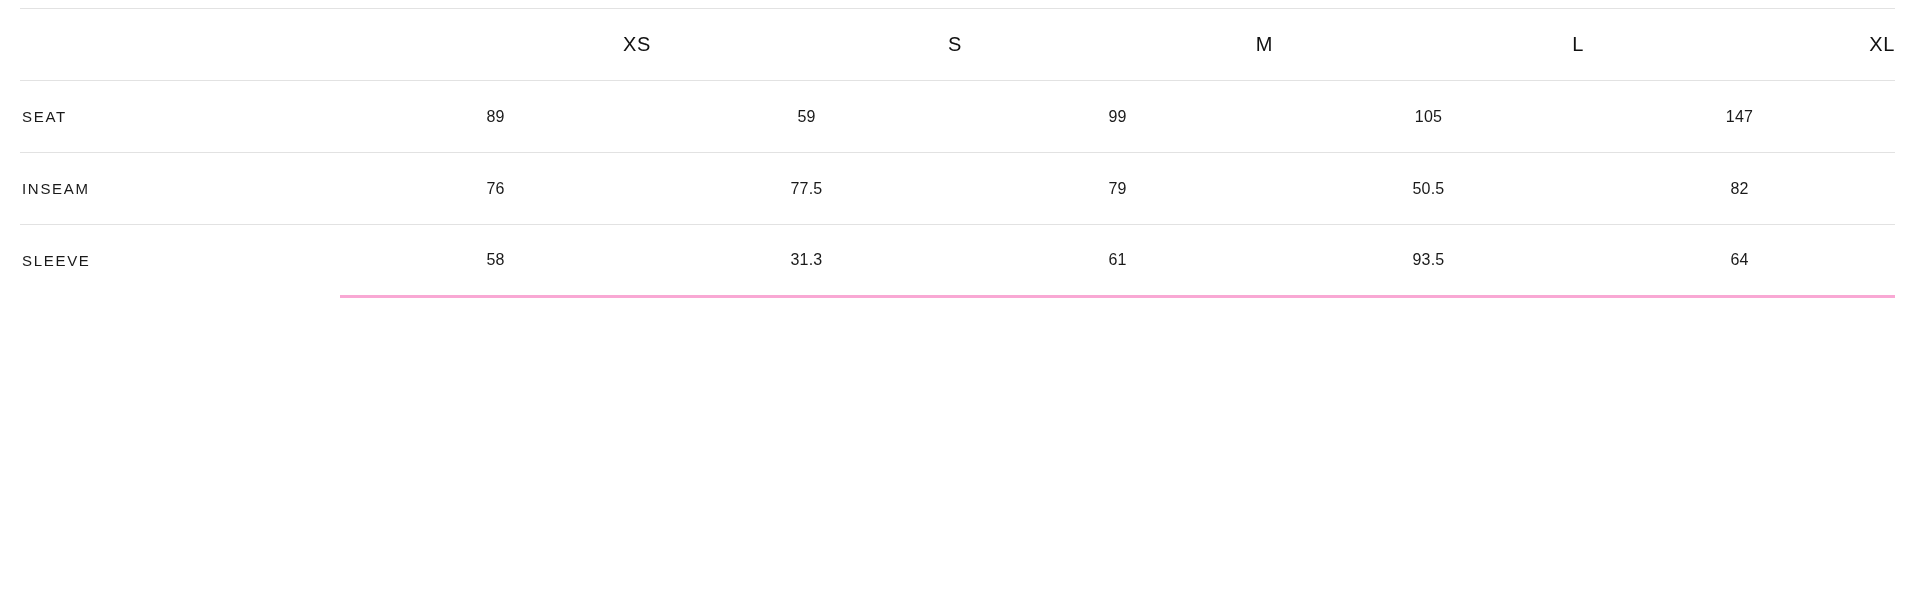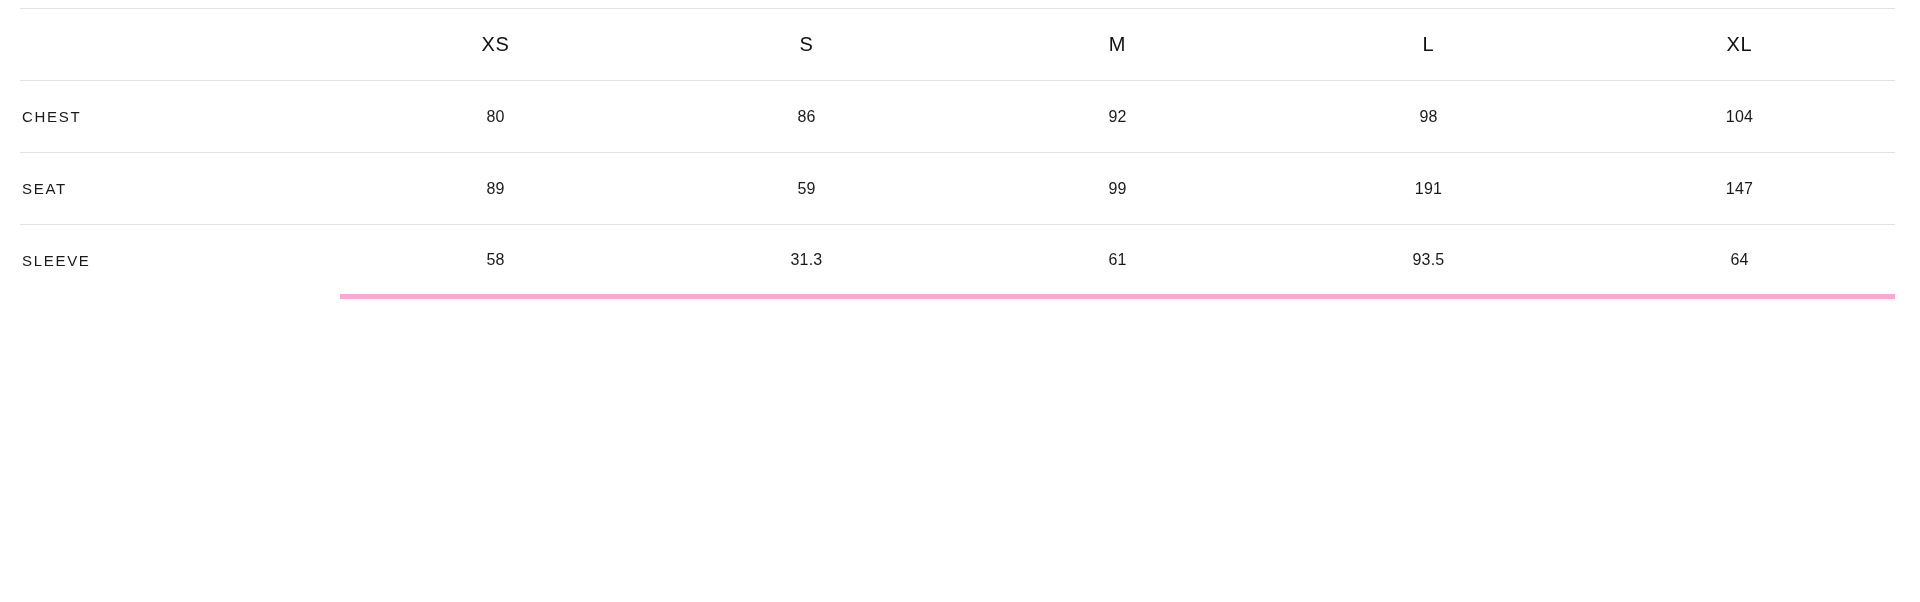--- a/index.html
+++ b/index.html
@@ -35,31 +35,31 @@
   table.size-table th,
   table.size-table td {
     border-top: 1px solid #e2e2e2;
     padding: 0;
     height: 72px;
     vertical-align: middle;
     font-weight: 400;
   }
 
   table.size-table tbody tr:last-child td {
-    border-bottom: 5px solid #f9a8d4;
+    border-bottom: 3px solid #f9a8d4;
   }
 
   
   thead th {
     height: 99px;
     font-size: 20px;
     font-weight: 700;
     letter-spacing: 0.7px;
     color: #111111;
-    text-align: center;
+    text-align: right;
   }
   thead th.hdr-blank {
     text-align: left;
   }
 
   
   tbody th.row-label {
     text-align: left;
     font-size: 15px;
     letter-spacing: 1.7px;
@@ -94,34 +94,34 @@
         <th class="hdr-blank"></th>
         <th>XS</th>
         <th>S</th>
         <th>M</th>
         <th>L</th>
         <th>XL</th>
       </tr>
     </thead>
     <tbody>
       <tr>
-        <th class="row-label">CHEST</th>
-        <td class="val">80</td>
-        <td class="val">86</td>
-        <td class="val">92</td>
-        <td class="val">98</td>
-        <td class="val">104</td>
-      </tr>
-      <tr>
         <th class="row-label">SEAT</th>
         <td class="val">89</td>
         <td class="val">59</td>
         <td class="val">99</td>
-        <td class="val">191</td>
+        <td class="val">105</td>
         <td class="val">147</td>
+      </tr>
+      <tr>
+        <th class="row-label">INSEAM</th>
+        <td class="val">76</td>
+        <td class="val">77.5</td>
+        <td class="val">79</td>
+        <td class="val">50.5</td>
+        <td class="val">82</td>
       </tr>
       <tr>
         <th class="row-label">SLEEVE</th>
         <td class="val">58</td>
         <td class="val">31.3</td>
         <td class="val">61</td>
         <td class="val">93.5</td>
         <td class="val">64</td>
       </tr>
     </tbody>

